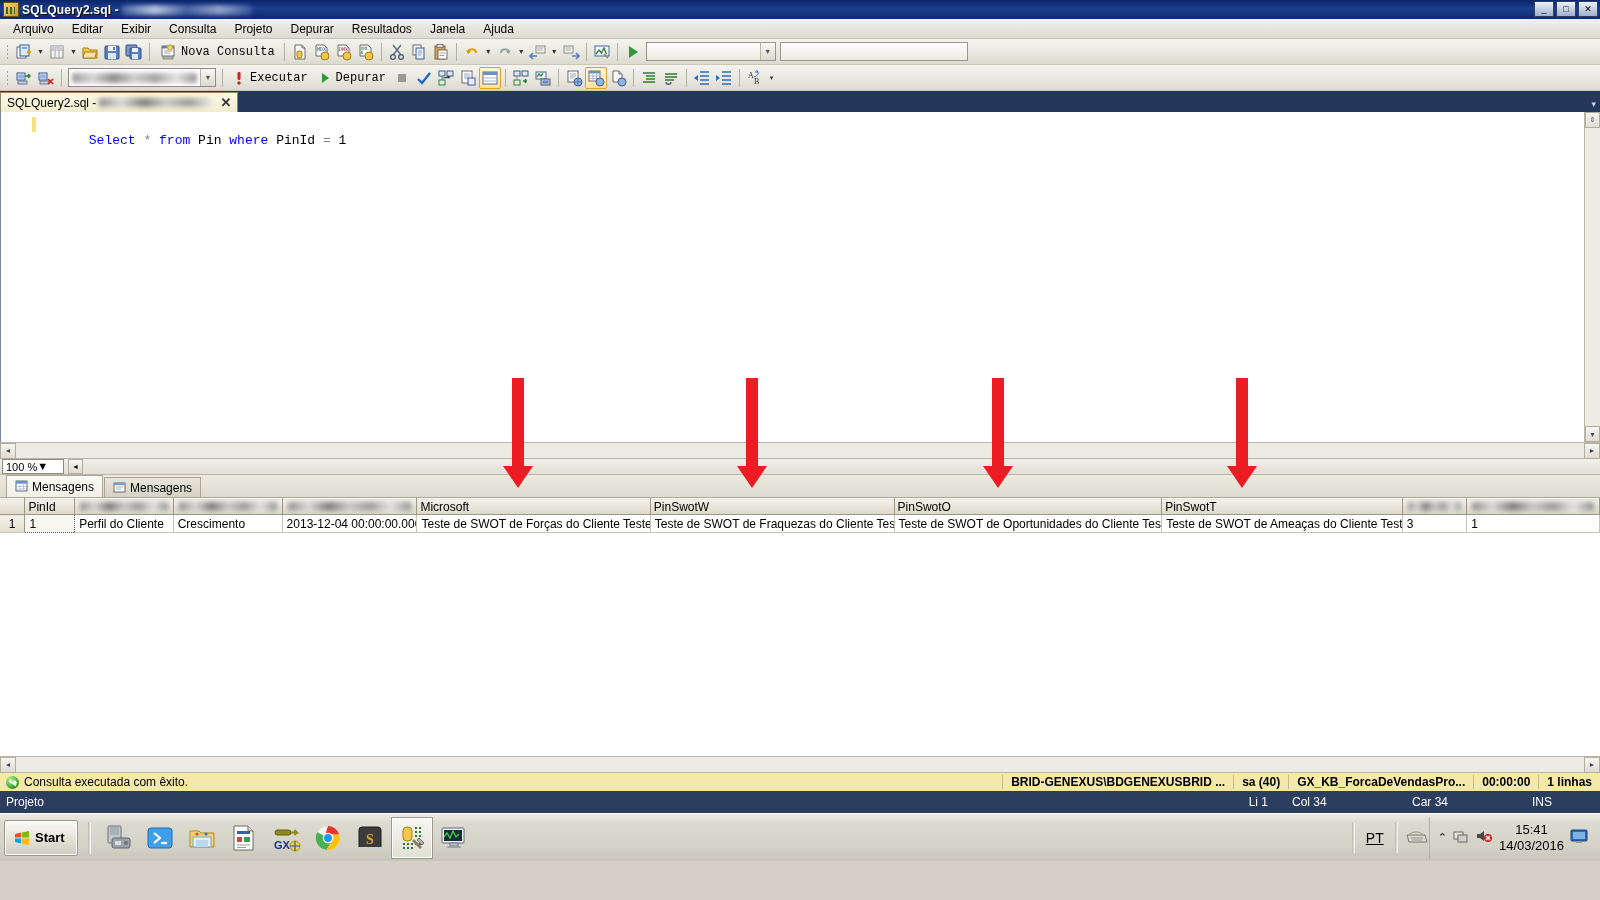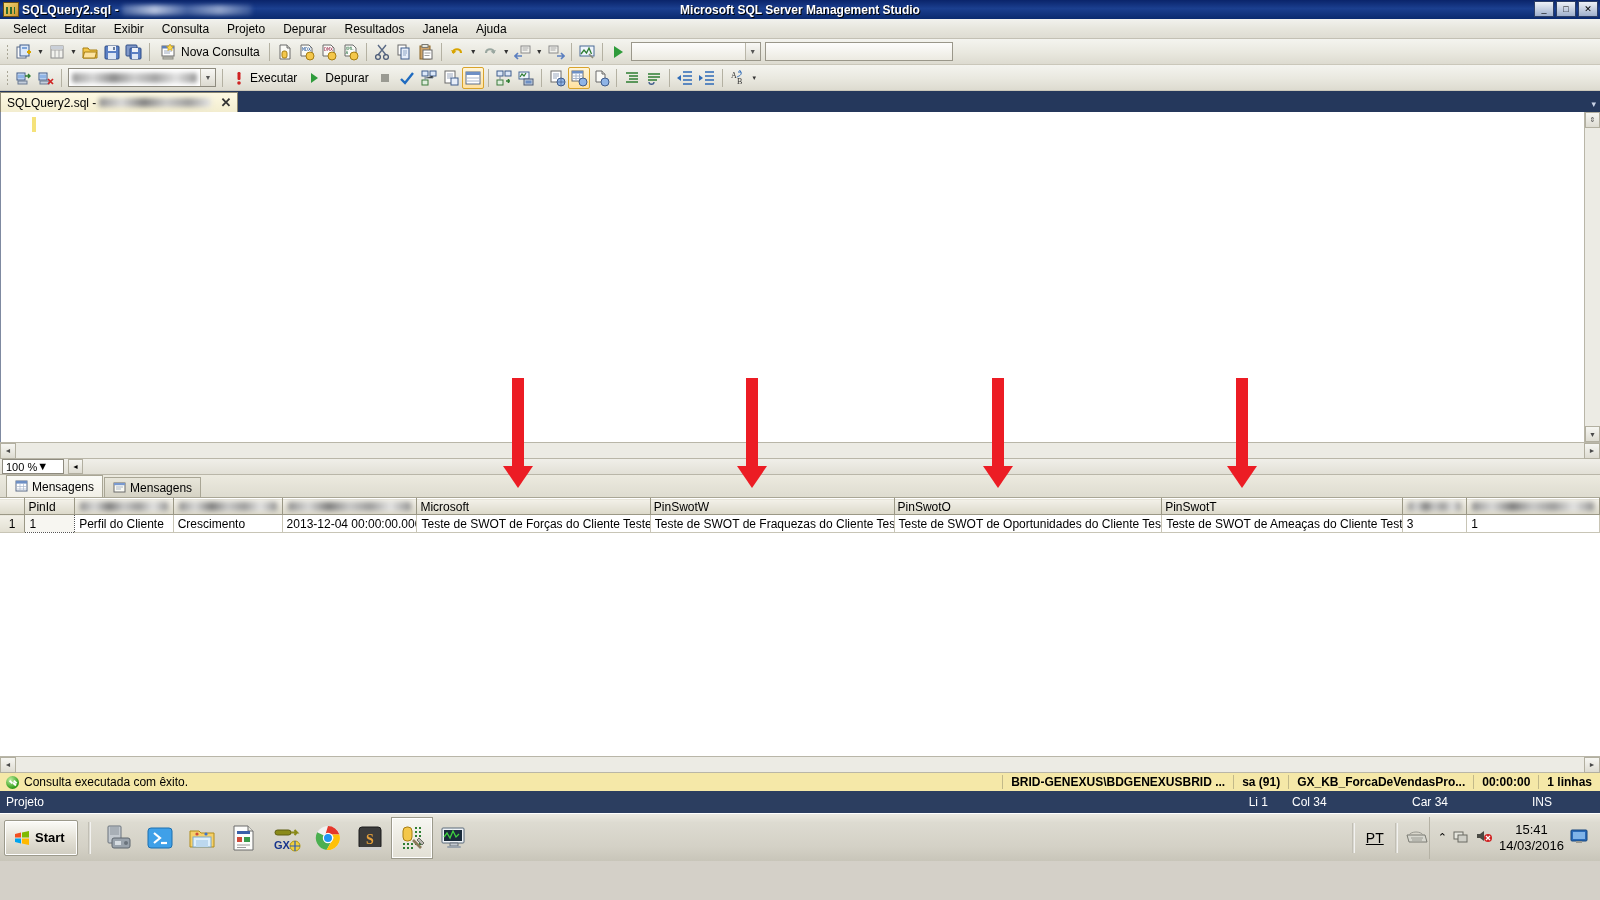--- a/index.html
+++ b/index.html
@@ -74,21 +74,21 @@
   .grip { width: 7px; height: 18px; margin: 0 2px;
     background-image: radial-gradient(#a9a696 40%, transparent 41%);
     background-size: 3px 4px; background-repeat: repeat-y;
     background-position: 2px 1px; flex: none; }
   .tb-sep { width: 1px; height: 18px; background: #b4b1a2; margin: 0 4px; flex: none; }
   .tbtn {
     width: 22px; height: 22px; display: flex; align-items: center; justify-content: center;
     flex: none; position: relative; border: 1px solid transparent; border-radius: 2px;
   }
   .tbtn.pressed { border-color: #d9a32a; background: linear-gradient(180deg,#fff5d8,#ffe1a0); }
-  .tbtn.wide { width: auto; padding: 4px 4px; }
+  .tbtn.wide { width: auto; padding: 4px 4px; font-family: Liberation Mono, monospace; }
   .tbtn .lbl { font-size: 12px; padding-left: 4px; white-space: nowrap; }
   .caret { width: 11px; height: 20px; display:flex; align-items:center; justify-content:center;
            font-size: 7px; color: #333; flex: none; }
   .combo {
     height: 19px; border: 1px solid #8e8b7f; background: #fff;
     display: flex; align-items: center; margin: 0 2px; flex: none;
     position: relative;
   }
   .combo .cb-arrow {
     width: 15px; height: 17px; margin-left: auto;
@@ -294,30 +294,29 @@
   #tray .clock { text-align: center; font-size: 13px; line-height: 16px; }
 </style>
 </head>
 <body>
 
 <div id="titlebar">
   <div class="app-icon"></div>
   <div class="tb-left">
     <span>SQLQuery2.sql -</span><span class="blurred-inline"></span>
   </div>
-  <div class="tb-center">Microsoft SQL Server Management Studio</div>
   <div class="winbtns">
     <div class="winbtn">_</div>
     <div class="winbtn">□</div>
     <div class="winbtn">✕</div>
   </div>
 </div>
 
 <div id="menubar">
-  <div class="mi">Select</div>
+  <div class="mi">Arquivo</div>
   <div class="mi">Editar</div>
   <div class="mi">Exibir</div>
   <div class="mi">Consulta</div>
   <div class="mi">Projeto</div>
   <div class="mi">Depurar</div>
   <div class="mi">Resultados</div>
   <div class="mi">Janela</div>
   <div class="mi">Ajuda</div>
 </div>
 
@@ -675,20 +674,23 @@
     <span class="tabblur"></span>
     <span class="tabclose">✕</span>
   </div>
   <div class="striparrow">▾</div>
 </div>
 
 <div id="editor">
   <div class="gutter"></div>
   <div class="codearea">
     <div class="indicator"></div>
+    <div class="codeline">
+      <span class="kw">Select</span><span> </span><span class="op">*</span><span> </span><span class="kw">from</span><span> </span><span class="id">Pin</span><span> </span><span class="kw">where</span><span> </span><span class="id">PinId</span><span> </span><span class="op">=</span><span> </span><span class="num">1</span>
+    </div>
   </div>
   <div class="vsb">
     <div class="sbbtn">⇕</div>
     <div class="sbtrack"></div>
     <div class="sbbtn">▼</div>
   </div>
 </div>
 <div class="hsb">
   <div class="sbbtn" style="width:16px">◄</div>
   <div class="sbtrack" style="flex:1;height:100%"></div>
@@ -783,21 +785,21 @@
   <div class="sbbtn" style="width:16px">◄</div>
   <div class="sbtrack" style="flex:1;height:100%"></div>
   <div class="sbbtn" style="width:16px">►</div>
 </div>
 
 <div id="ystatus">
   <div class="ok"></div>
   <span>Consulta executada com êxito.</span>
   <div style="flex:1"></div>
   <div class="yseg">BRID-GENEXUS\BDGENEXUSBRID ...</div>
-  <div class="yseg">sa (91)</div>
+  <div class="yseg">sa (40)</div>
   <div class="yseg">GX_KB_ForcaDeVendasPro...</div>
   <div class="yseg">00:00:00</div>
   <div class="yseg">1 linhas</div>
 </div>
 
 <div id="bstatus">
   <span>Projeto</span>
   <div style="flex:1"></div>
   <div class="bseg">Li 1</div>
   <div class="bseg" style="min-width:120px">Col 34</div>

